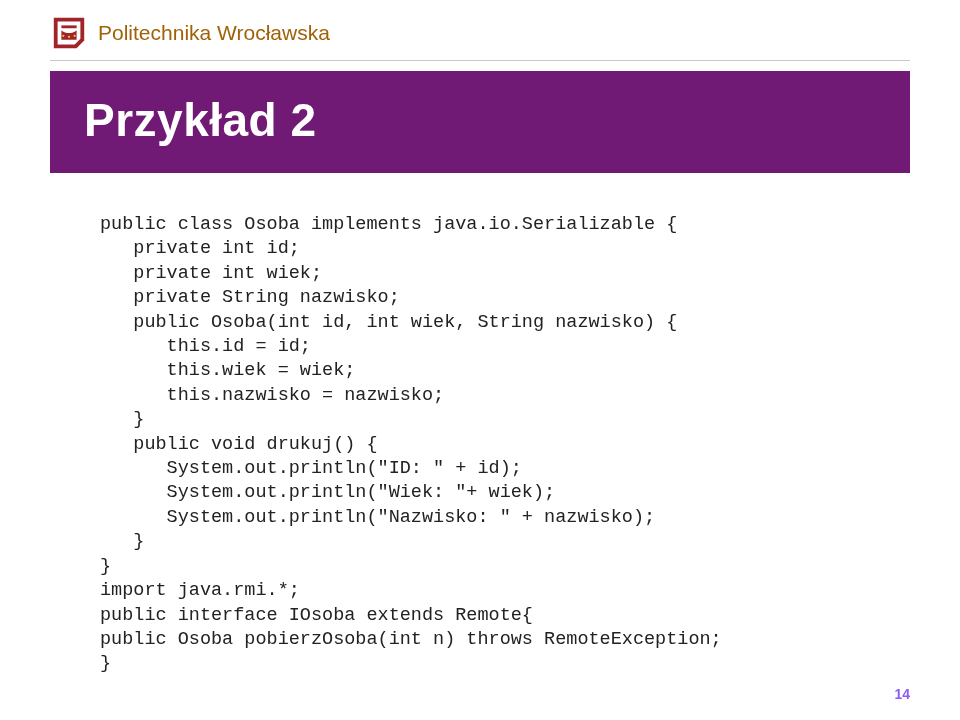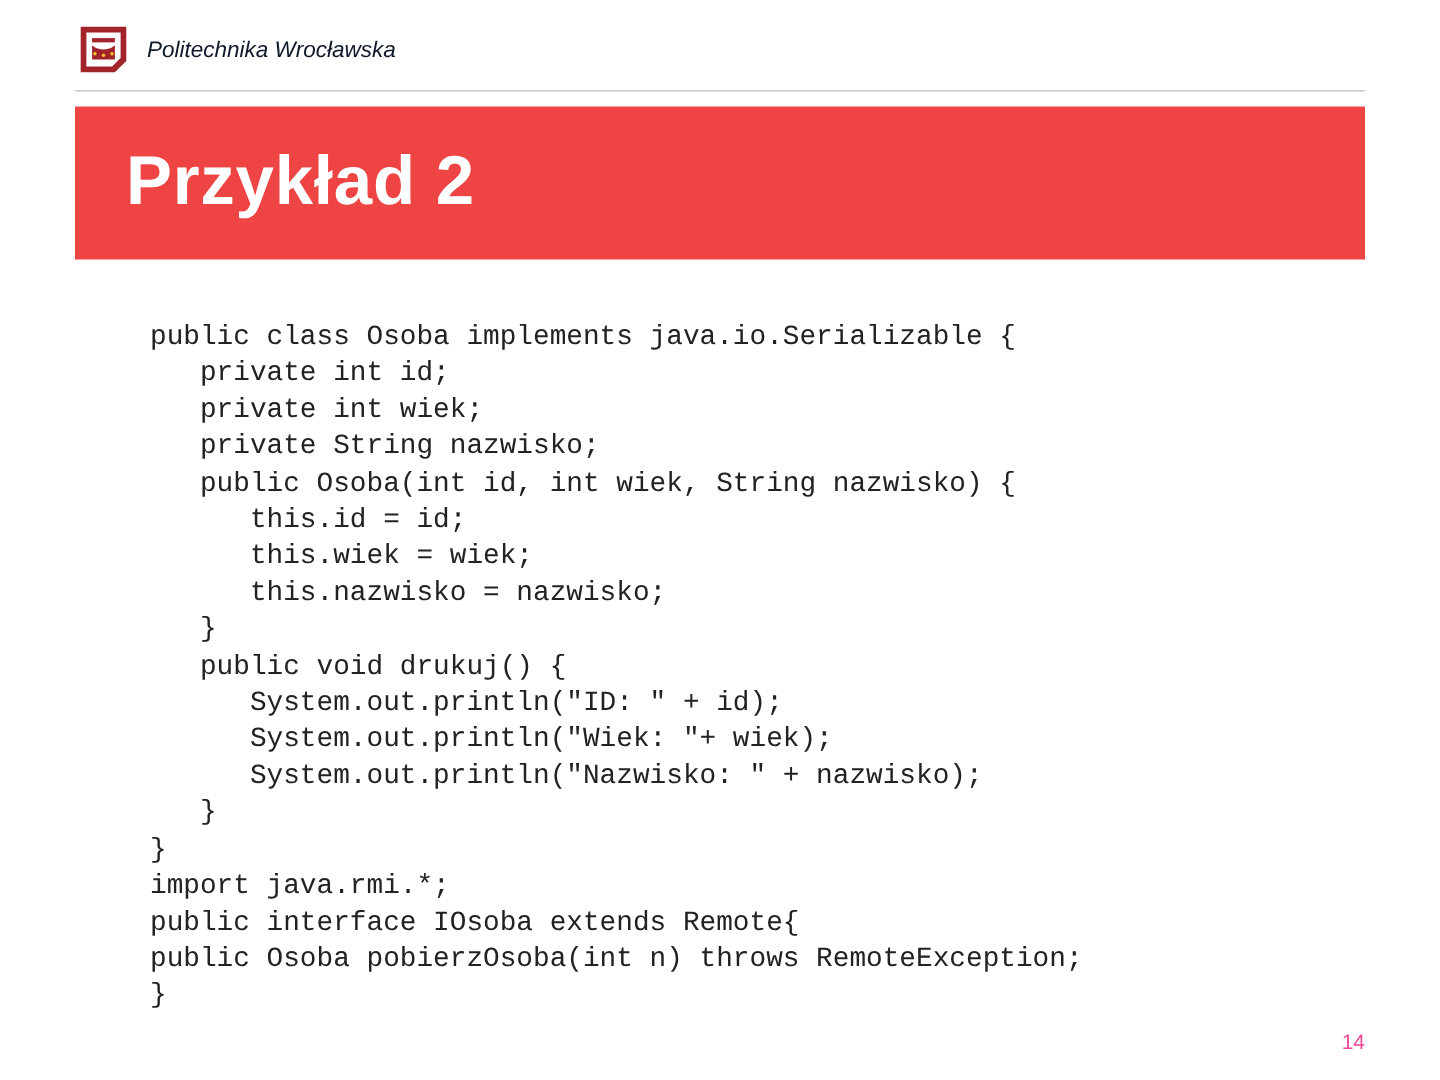--- a/index.html
+++ b/index.html
@@ -15,54 +15,53 @@
     display: flex;
     align-items: center;
     padding: 14px 0 8px 50px;
     gap: 10px;
   }
   .logo {
     width: 38px;
     height: 38px;
   }
   .uni-name {
-    font-size: 15px;
-    color: #0f172a;
+    font-size: 21px;
+    color: #a16207;
     font-weight: 400;
-    font-style: italic;
   }
   .divider {
     height: 1px;
     background: #c9c9c9;
     margin: 0 50px 0 50px;
   }
   .title-banner {
-    background: #ef4444;
+    background: #701a75;
     color: #ffffff;
     margin: 10px 50px 0 50px;
     padding: 22px 34px 26px 34px;
     font-size: 46px;
     font-weight: 600;
     letter-spacing: 0.5px;
   }
   .code-block {
     font-family: "Courier New", Courier, monospace;
     font-size: 18.5px;
     line-height: 1.32;
     color: #222;
     padding: 40px 0 0 100px;
     white-space: pre;
   }
   .page-num {
     position: absolute;
     right: 50px;
     bottom: 18px;
     font-size: 14px;
-    color: #ec4899;
-    font-weight: normal;
+    color: #8b5cf6;
+    font-weight: bold;
   }
 </style>
 </head>
 <body>
 
 <div class="header">
   <span class="logo">
     <svg viewBox="0 0 40 40" width="38" height="38">
       <path d="M4 4 L36 4 L36 28 L28 36 L4 36 Z" fill="#a1242b"></path>
       <path d="M8 8 L32 8 L32 26 L26 32 L8 32 Z" fill="#ffffff"></path>

